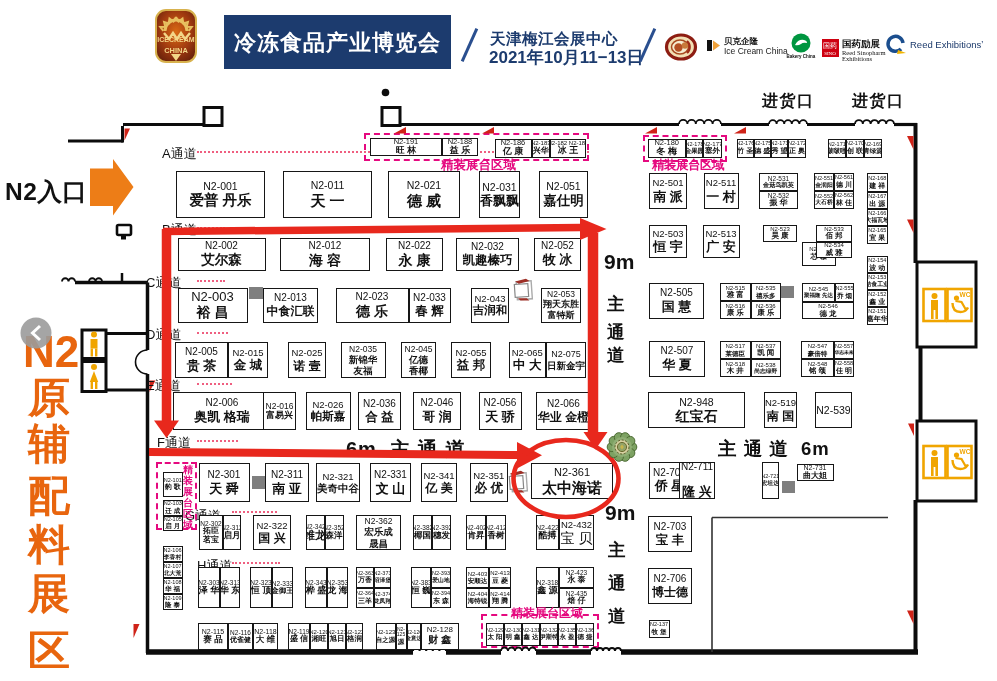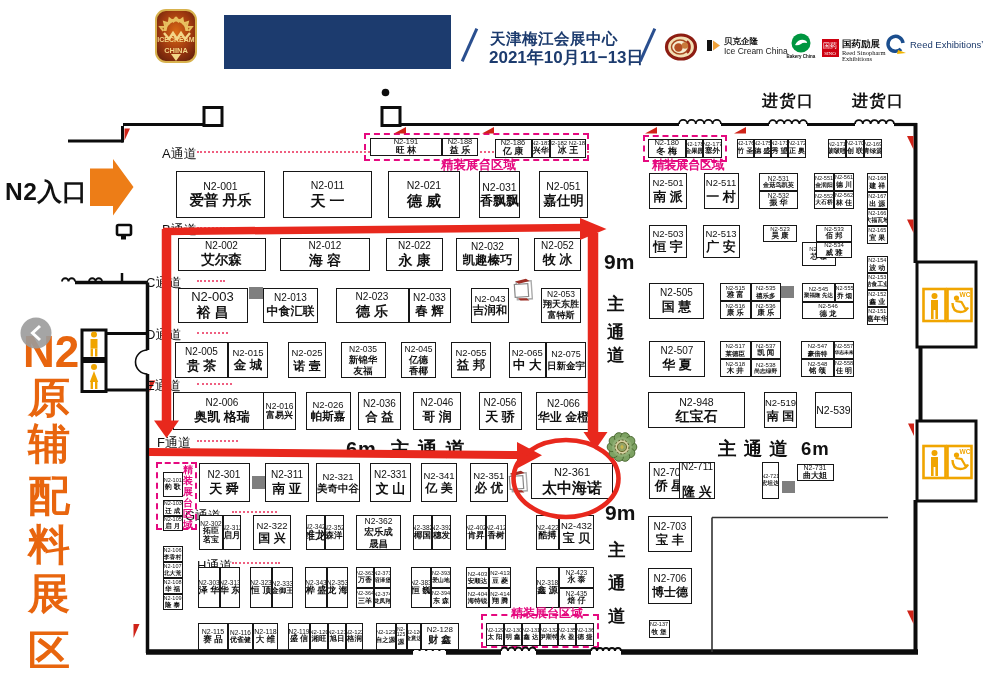--- a/index.html
+++ b/index.html
@@ -26,20 +26,21 @@
 <rect x="1" y="1" width="40" height="52" rx="10" fill="url(#lg)" stroke="#d8b24e" stroke-width="2"></rect>
 <path d="M21 8 l2.5 4.5 4-3 .8 5 4.6-1.5 -1.2 4.8 5 .2 -3 3.8" fill="none" stroke="#e8c060" stroke-width="2"></path>
 <path d="M21 8 l-2.5 4.5 -4-3 -.8 5 -4.6-1.5 1.2 4.8 -5 .2 3 3.8" fill="none" stroke="#e8c060" stroke-width="2"></path>
 <path d="M10 22 a11 11 0 0 1 22 0" fill="none" stroke="#e8c060" stroke-width="3"></path>
 <path d="M9 24 l5 6 4-6 4 6 4-6 4 6 5-6" fill="none" stroke="#f3d688" stroke-width="2.4"></path>
 <text x="21" y="33" font-size="7" font-weight="bold" fill="#f3d688" text-anchor="middle" font-family="Liberation Sans">ICECREAM</text>
 <text x="21" y="44" font-size="7.5" font-weight="bold" fill="#f3d688" text-anchor="middle" font-family="Liberation Sans">CHINA</text>
 <path d="M16 45 l5 7 5-7 z" fill="#f3d688"></path>
 </svg>
 <div style="position:absolute;left:224px;top:15px;width:227px;height:54px;background:#1c3b6e;z-index:5;display:flex;flex-direction:column;justify-content:center;align-items:center;">
+    <span style="color:#fff;font-weight:bold;font-size:22px;line-height:25px;letter-spacing:1px;white-space:nowrap;">冷冻食品产业博览会</span>
   </div>
 <div style="position:absolute;left:468px;top:27px;width:3px;height:36px;background:#2a4f8f;transform:rotate(24deg);z-index:5;"></div>
 <div style="position:absolute;left:646px;top:27px;width:3px;height:36px;background:#2a4f8f;transform:rotate(24deg);z-index:5;"></div>
 <div class="lbl" style="left:490px;top:29px;font-size:15.5px;font-weight:bold;color:#1c3b6e;letter-spacing:0.5px;">天津梅江会展中心</div>
 <div class="lbl" style="left:489px;top:46px;font-size:17px;font-weight:bold;color:#1c3b6e;">2021年10月11−13日</div>
 <svg style="position:absolute;left:660px;top:28px;z-index:5" width="330" height="36" viewBox="0 0 330 36">
 <ellipse cx="21" cy="19" rx="14.5" ry="12" fill="#f2dfb4" stroke="#8d1d12" stroke-width="3.2"></ellipse>
 <ellipse cx="20" cy="19" rx="8.5" ry="7" fill="#f6ecd0" stroke="#a84a20" stroke-width="1.5"></ellipse>
 <circle cx="18.5" cy="19.5" r="4.2" fill="#b45024"></circle>
     <circle cx="25" cy="17.5" r="3.2" fill="#c87a3a"></circle>
@@ -494,21 +495,21 @@
 <div class="b sm" style="left:486px;top:515px;width:20px;height:35px;">
     <span style="font-size:6.5px;font-weight:normal;display:block;">N2-412</span>
     <span style="font-size:8.5px;font-weight:bold;display:block;">香树</span>
   </div>
 <div class="b sm" style="left:536px;top:515px;width:23px;height:35px;">
     <span style="font-size:7px;font-weight:normal;display:block;">N2-422</span>
     <span style="font-size:9px;font-weight:bold;display:block;">酷搏</span>
   </div>
 <div class="b" style="left:559px;top:515px;width:35px;height:35px;">
     <span style="font-size:9.5px;font-weight:normal;display:block;">N2-432</span>
-    <span style="font-size:12px;font-weight:bold;display:block;">宝 贝</span>
+    <span style="font-size:14px;font-weight:normal;display:block;">宝 贝</span>
   </div>
 <div class="b sm" style="left:198px;top:567px;width:22px;height:41px;">
     <span style="font-size:6.5px;font-weight:normal;display:block;">N2-303</span>
     <span style="font-size:9px;font-weight:bold;display:block;">泽 华</span>
   </div>
 <div class="b sm" style="left:220px;top:567px;width:20px;height:41px;">
     <span style="font-size:6.5px;font-weight:normal;display:block;">N2-313</span>
     <span style="font-size:9px;font-weight:bold;display:block;">华 东</span>
   </div>
 <div class="b sm" style="left:250px;top:567px;width:22px;height:41px;">

